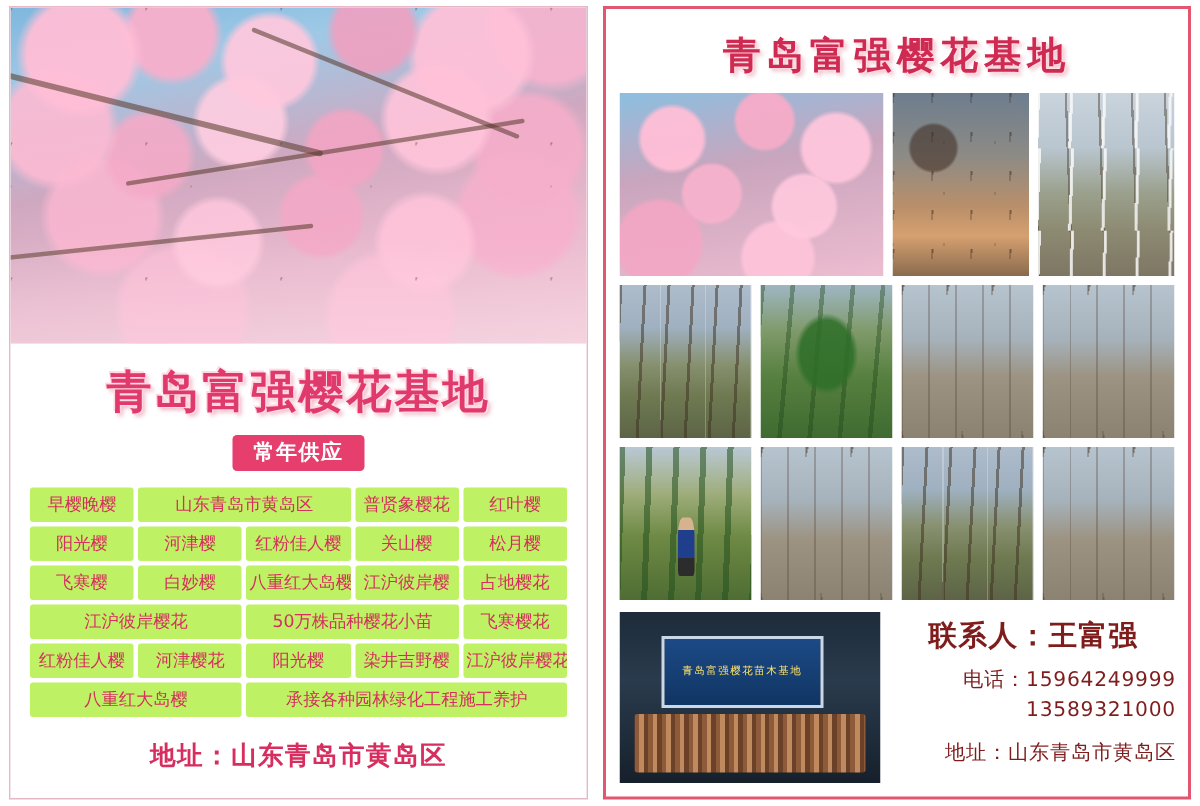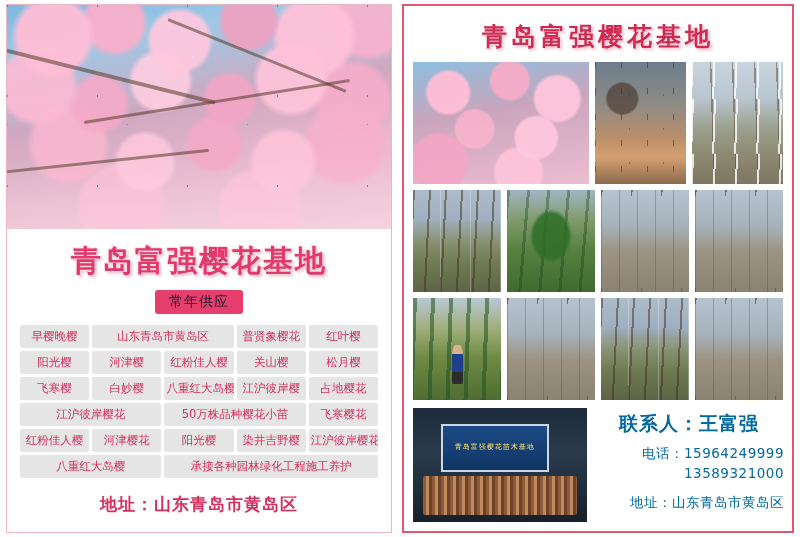--- a/index.html
+++ b/index.html
@@ -94,35 +94,35 @@
     color: #e0396b;
     text-shadow:
       1px 1px 0 #ffd9e4, -1px -1px 0 #ffd9e4,
       2px 2px 3px rgba(200,40,90,0.35);
     margin: 6px 0 8px;
   }
   .supply-badge-wrap { text-align: center; margin-bottom: 8px; }
   .supply-badge {
     display: inline-block;
     background: #e63f6e;
-    color: #0f172a;
+    color: #ffffff;
     font-size: 14px;
-    font-weight: normal;
+    font-weight: bold;
     letter-spacing: 1px;
     padding: 3px 14px;
     border-radius: 3px;
   }
   .variety-table {
     width: 100%;
     border-collapse: separate;
     border-spacing: 3px;
     table-layout: fixed;
   }
   .variety-table td {
-    background: #e5e5e5;
+    background: #bef264;
     color: #d62e5e;
     font-size: 11.5px;
     text-align: center;
     padding: 4px 2px;
     border-radius: 2px;
     white-space: nowrap;
     overflow: hidden;
   }
   .contact-block {
     margin-top: 10px;
@@ -275,21 +275,21 @@
   }
   .right-bottom {
     display: flex;
     gap: 6px;
     flex: 1;
     margin-top: 2px;
   }
   .bottom-photo { width: 176px; position: relative; overflow:hidden; border:1px solid #fff; }
   .right-contact {
     flex: 1;
-    color: #0369a1;
+    color: #7f1d1d;
     display: flex;
     flex-direction: column;
     justify-content: flex-start;
     padding-top: 4px;
   }
   .rc-name {
     font-size: 19px;
     font-weight: bold;
     letter-spacing: 1px;
     text-align: center;

